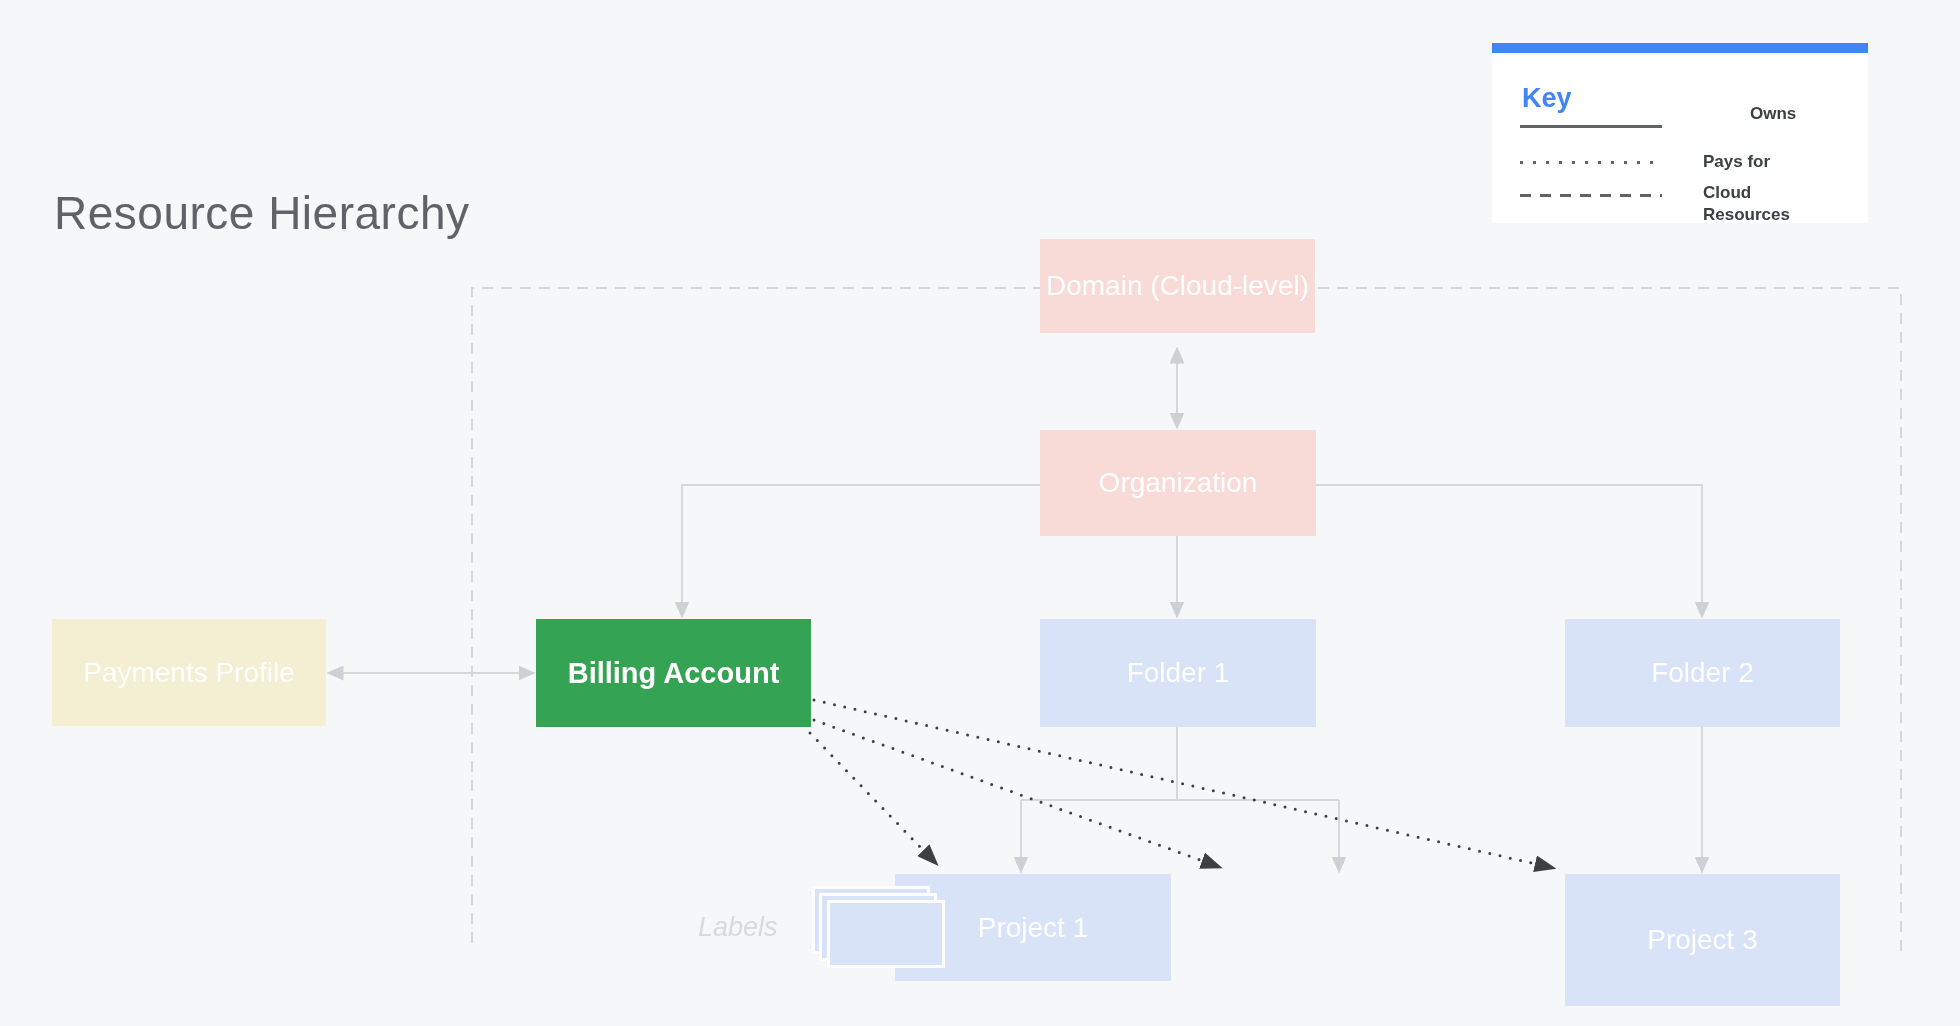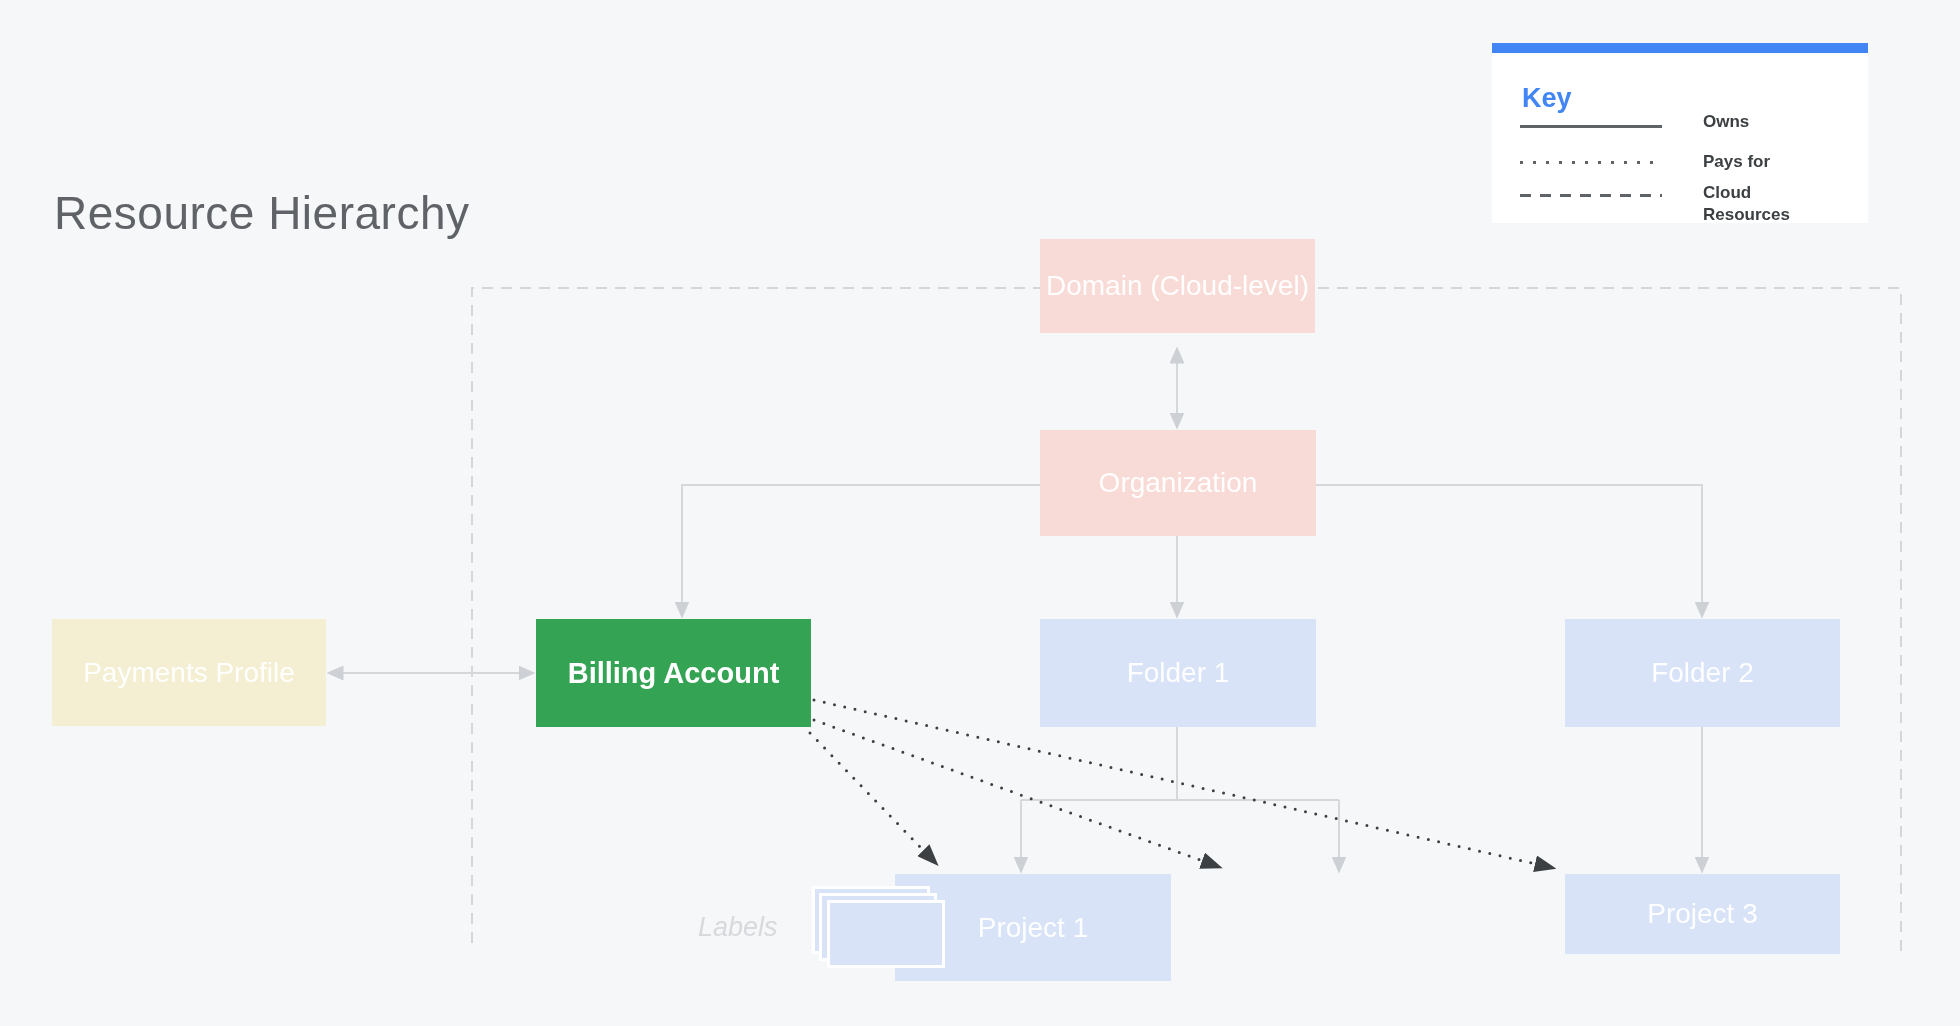--- a/index.html
+++ b/index.html
@@ -29,21 +29,21 @@
   .green { background:#34a353; font-weight:700; font-size:29px; color:#ffffff; }
 
   #n-domain       { left:1040px; top:239px; width:275px; height:94px; }
   #n-organization { left:1040px; top:430px; width:276px; height:106px;justify-content:center; }
   #n-payments     { left:52px;   top:619px; width:274px; height:107px; }
   #n-billing      { left:536px;  top:619px; width:275px; height:108px; }
   #n-folder1      { left:1040px; top:619px; width:276px; height:108px;text-align:center; }
   #n-folder2      { left:1565px; top:619px; width:275px; height:108px; }
   #n-project1     { left:895px;  top:874px; width:276px; height:107px; }
   #n-project2     { left:1230px; top:874px; width:276px; height:107px; }
-  #n-project3     { left:1565px; top:874px; width:275px; height:80px; }
+  #n-project3     { left:1565px; top:874px; width:275px; height:132px; }
 
   #labels-caption {
     position:absolute; left:698px; top:912px; z-index:4;
     font-size:27px; color:#d7d9dc;font-style:italic;
   }
   #label-cards { position:absolute; left:812px; top:886px; width:134px; height:86px; z-index:4; }
   .card {
     position:absolute; width:112px; height:62px;
     background:#d8e3f8; border:3px solid #ffffff;
   }
@@ -61,21 +61,21 @@
     font-size:27px; font-weight:700; color:#4285f4;
   }
   .sample { position:absolute; left:28px; width:142px; height:3px; }
   .sample.solid  { top:82px;  background:#5f6368; }
   .sample.dotted { top:118px; background:repeating-linear-gradient(90deg,#5f6368 0 3px,transparent 3px 13px); }
   .sample.dashed { top:151px; background:repeating-linear-gradient(90deg,#5f6368 0 11px,transparent 11px 20px); }
   .legend-label {
     position:absolute; left:211px; font-size:17px; font-weight:700;
     color:#3c4043; line-height:22px; width:120px;
   }
-  .legend-label.l1 { top:68px; }
+  .legend-label.l1 { top:60px;margin-left:47px; }
   .legend-label.l2 { top:108px; }
   .legend-label.l3 { top:139px; }
 </style>
 </head>
 <body>
 
 <div id="stage">
 
   <div id="page-title">Resource Hierarchy</div>
 

